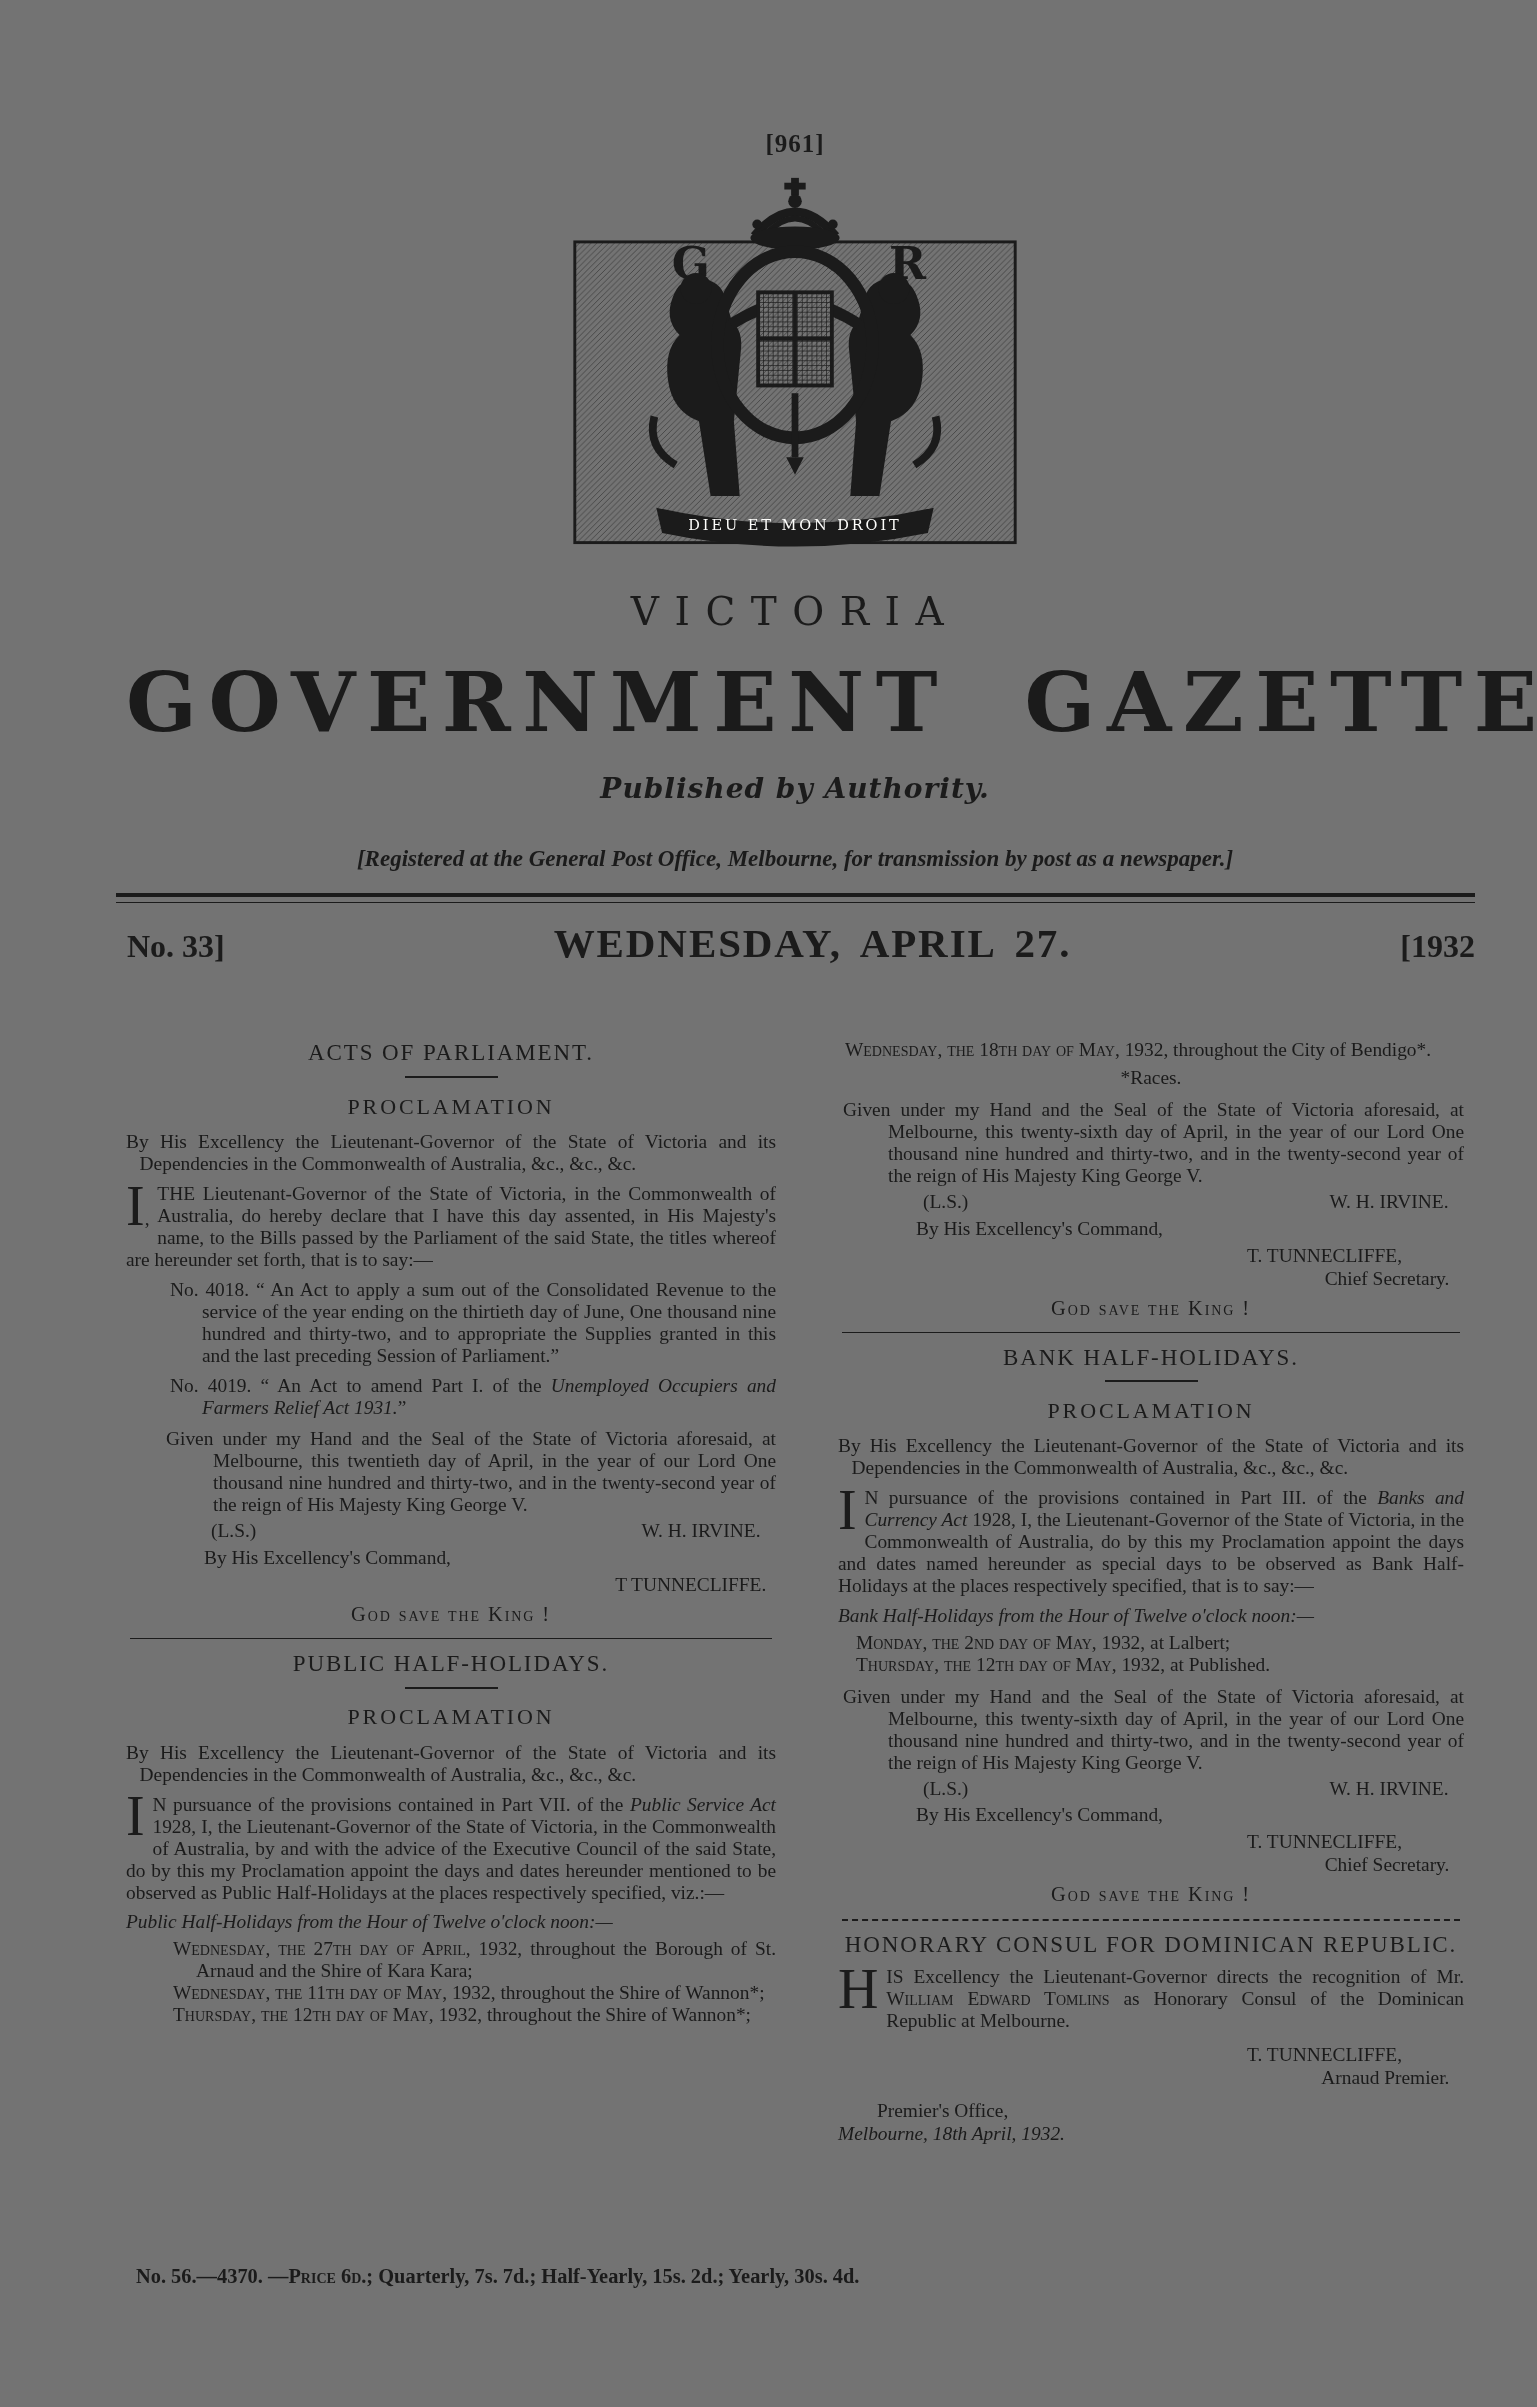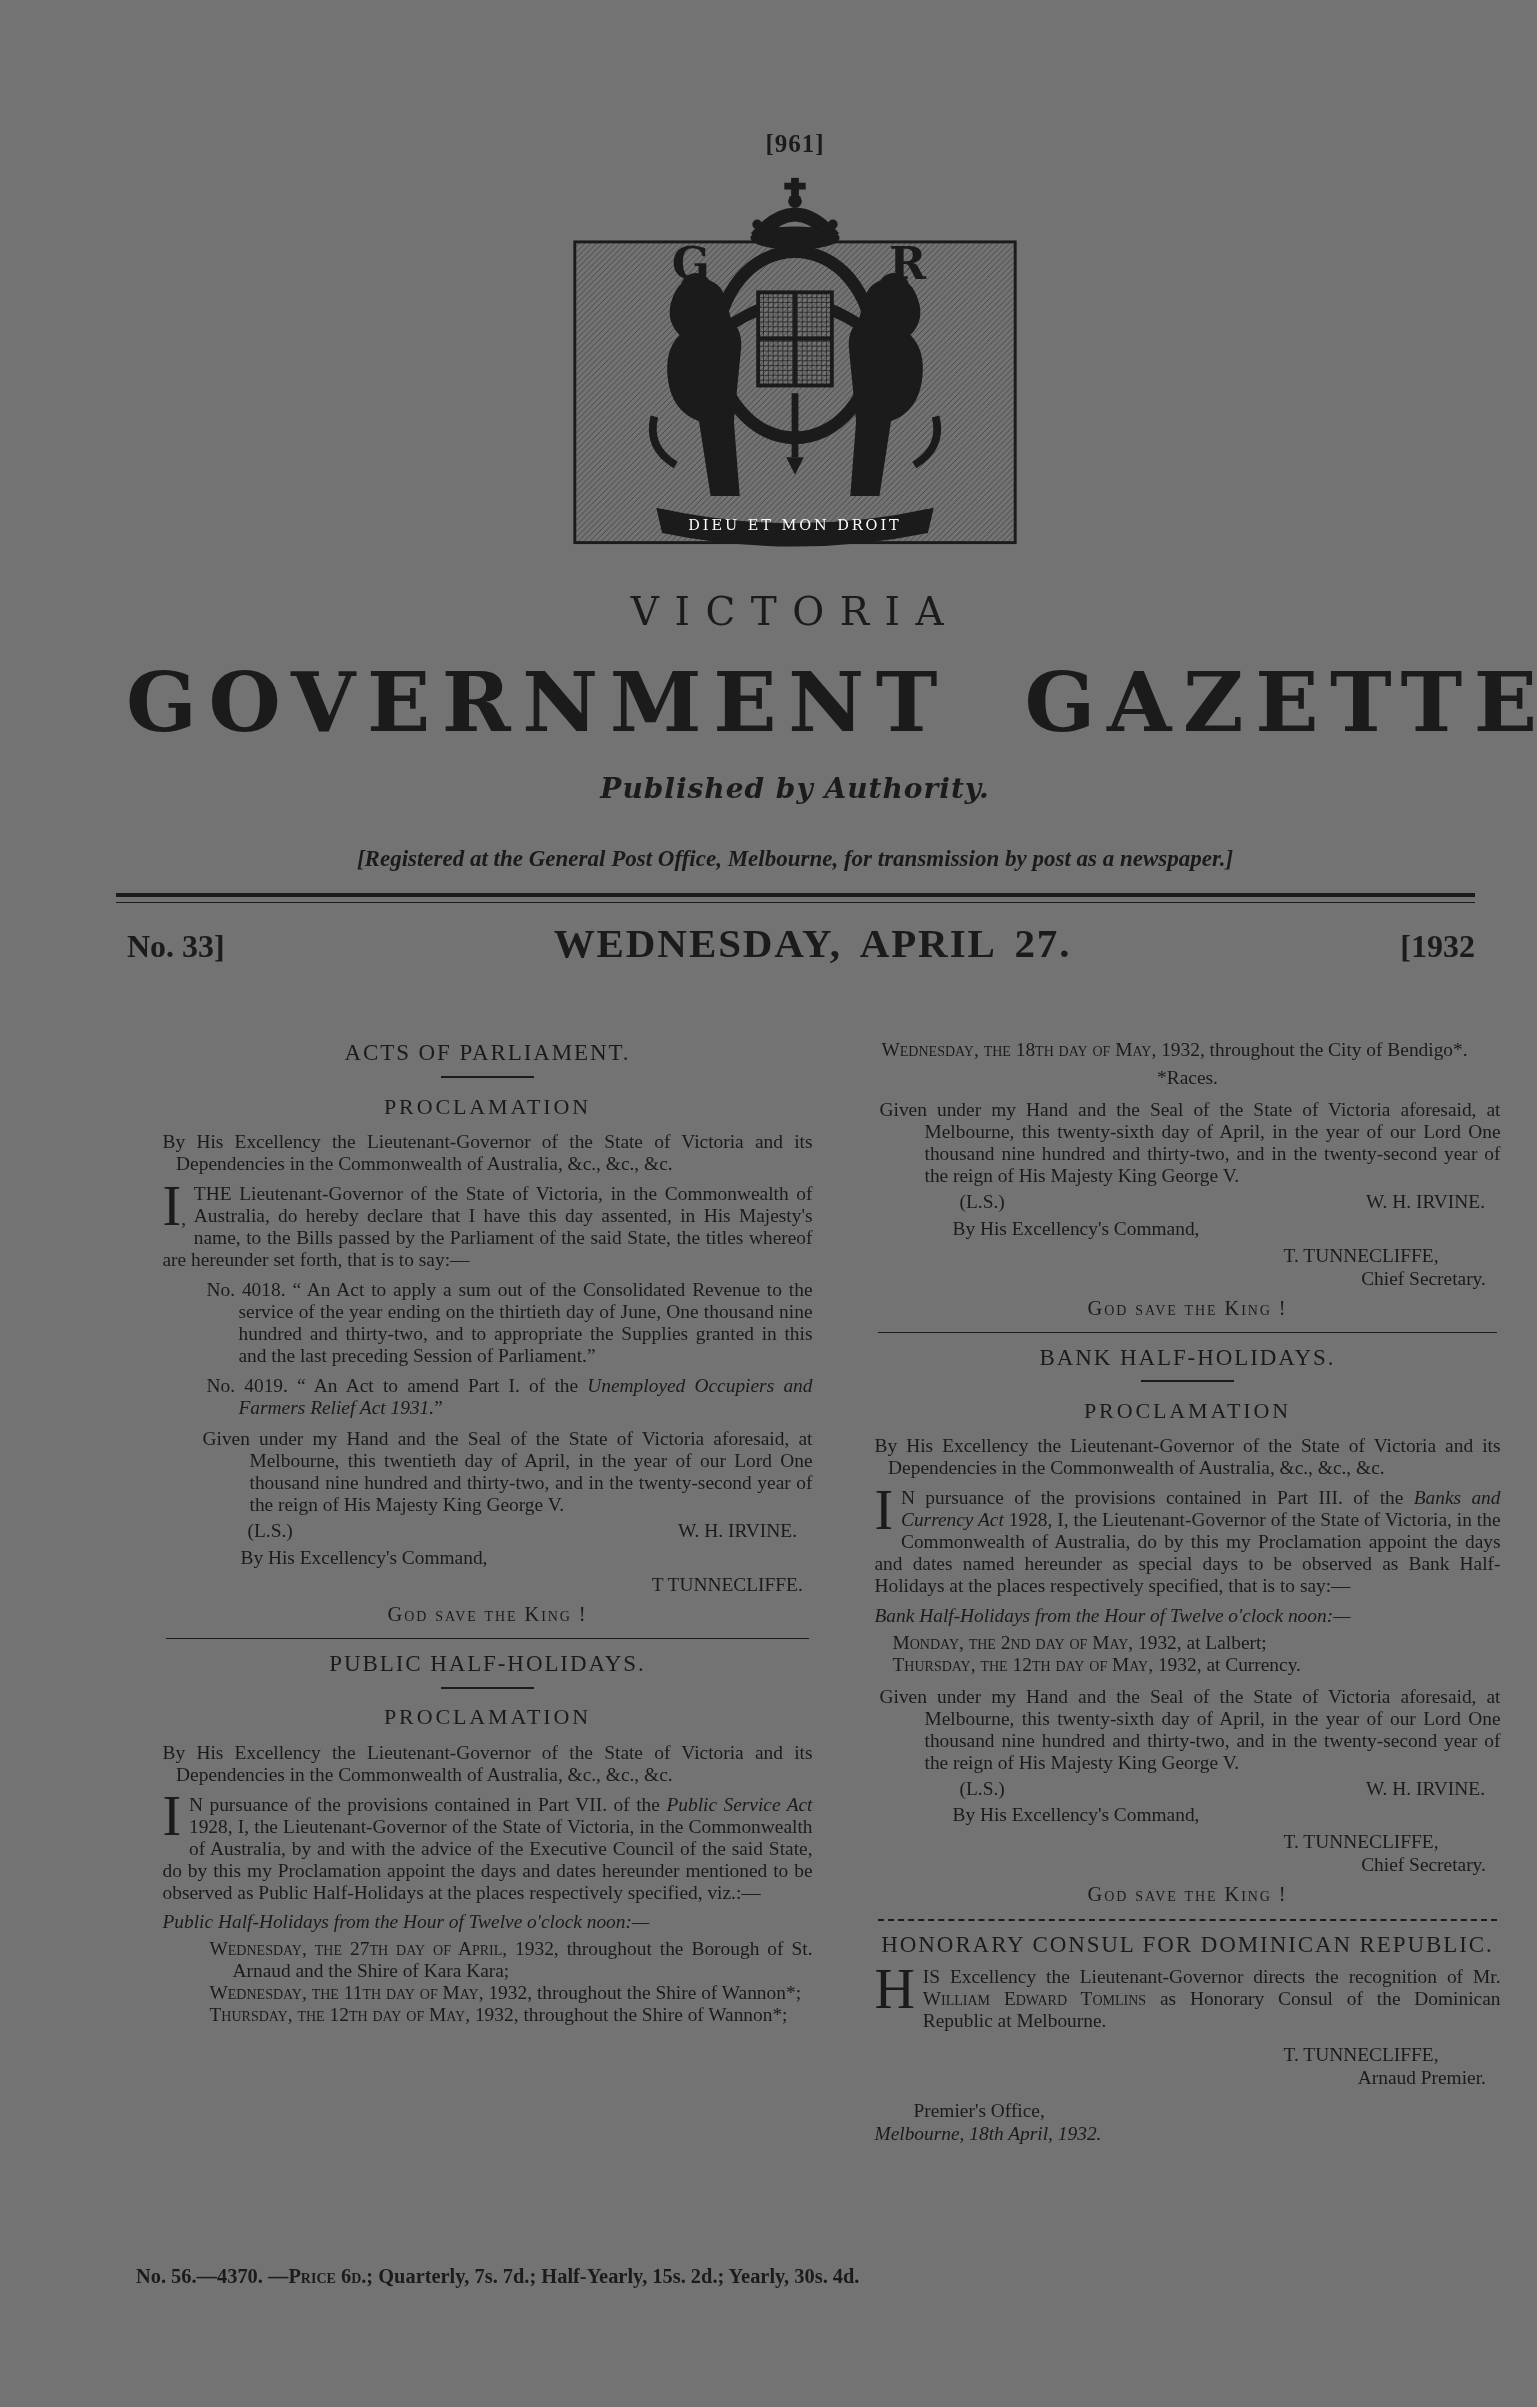--- a/index.html
+++ b/index.html
@@ -13,21 +13,21 @@
   .crest-wrap {margin-top:15.5px;}
   .crest-wrap svg {display:inline-block;}
   .victoria {margin-top:23px; font-size:39px; letter-spacing:15.5px; font-family:"DejaVu Serif",serif;}
   .gazette  {margin-top:19.4px; font-size:83px; font-weight:bold; letter-spacing:11.6px; word-spacing:35px; font-family:"DejaVu Serif",serif; white-space:nowrap;}
   .authority {margin-top:21.3px; font-size:28px; font-weight:bold; font-style:italic; letter-spacing:1px; font-family:"DejaVu Serif",serif;}
   .registered {margin-top:41px; font-size:23px; font-weight:bold; font-style:italic;}
   .double-rule {margin:21.3px 62px 0 116px; height:4.9px; border-top:4.9px solid #1b1b1b; border-bottom:1.9px solid #1b1b1b;}
   .mast-row {display:flex; justify-content:space-between; align-items:baseline; margin:15.5px 62px 0 127px; font-weight:bold;}
   .mast-no,.mast-year {font-size:32px;}
   .mast-date {font-size:41px; letter-spacing:1.9px; word-spacing:7.8px;}
-  .columns {display:flex; gap:62px; margin:62px 0 0 126px;justify-content:center;}
+  .columns {display:flex; gap:62px; margin:62px 0 0 126px;}
   .col-left {width:650px;}
   .col-right {width:626px;}
   p {margin:0; font-size:19.4px; line-height:22px; text-align:justify;}
   .section-head {font-size:23px; letter-spacing:1.9px; text-align:center; font-weight:normal; margin:11.6px 0 0; font-variant:normal;}
   .short-rule {width:93px; border-top:2.9px solid #1b1b1b; margin:9.7px auto 0;}
   .proc-head {font-size:22px; letter-spacing:2.9px; text-align:center; font-weight:normal; margin:15.5px 0 0;}
   .preamble {margin-top:11.6px; padding-left:13.6px; text-indent:-13.6px;}
   .body-para {margin-top:7.8px;}
   .dropcap {float:left; font-size:56px; line-height:43px; padding:1.9px 7.8px 0 0;}
   .dropcap-tail {font-size:19.4px;}
@@ -220,21 +220,21 @@
         <span>N pursuance of the provisions contained in Part III. of the </span><i>Banks and Currency Act</i><span> 1928, I, the Lieutenant-Governor of the State of Victoria, in the Commonwealth of Australia, do by this my Proclamation appoint the days and dates named hereunder as special days to be observed as Bank Half-Holidays at the places respectively specified, that is to say:—</span>
       </p>
 
       <p class="intro-italic">Bank Half-Holidays from the Hour of Twelve o'clock noon:—</p>
 
       <div class="dates">
         <p class="date-item">
           <span class="sc">Monday, the 2nd day of May, 1932,</span><span> at Lalbert;</span>
         </p>
         <p class="date-item">
-          <span class="sc">Thursday, the 12th day of May, 1932,</span><span> at Currency.</span>
+          <span class="sc">Thursday, the 12th day of May, 1932,</span><span> at Published.</span>
         </p>
       </div>
 
       <p class="hang-given">Given under my Hand and the Seal of the State of Victoria aforesaid, at Melbourne, this twenty-sixth day of April, in the year of our Lord One thousand nine hundred and thirty-two, and in the twenty-second year of the reign of His Majesty King George V.</p>
 
       <div class="ls-line">
         <span class="sc">(L.S.)</span>
         <span>W. H. IRVINE.</span>
       </div>
       <p class="command">By His Excellency's Command,</p>

